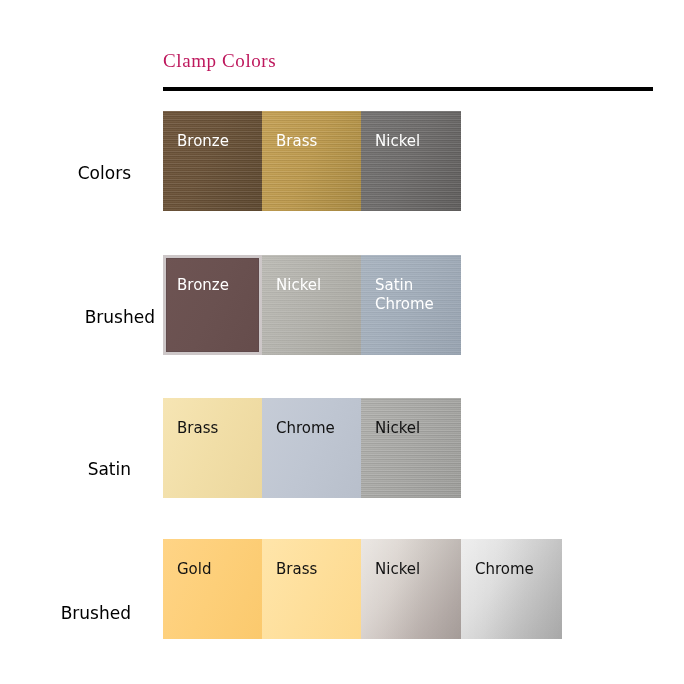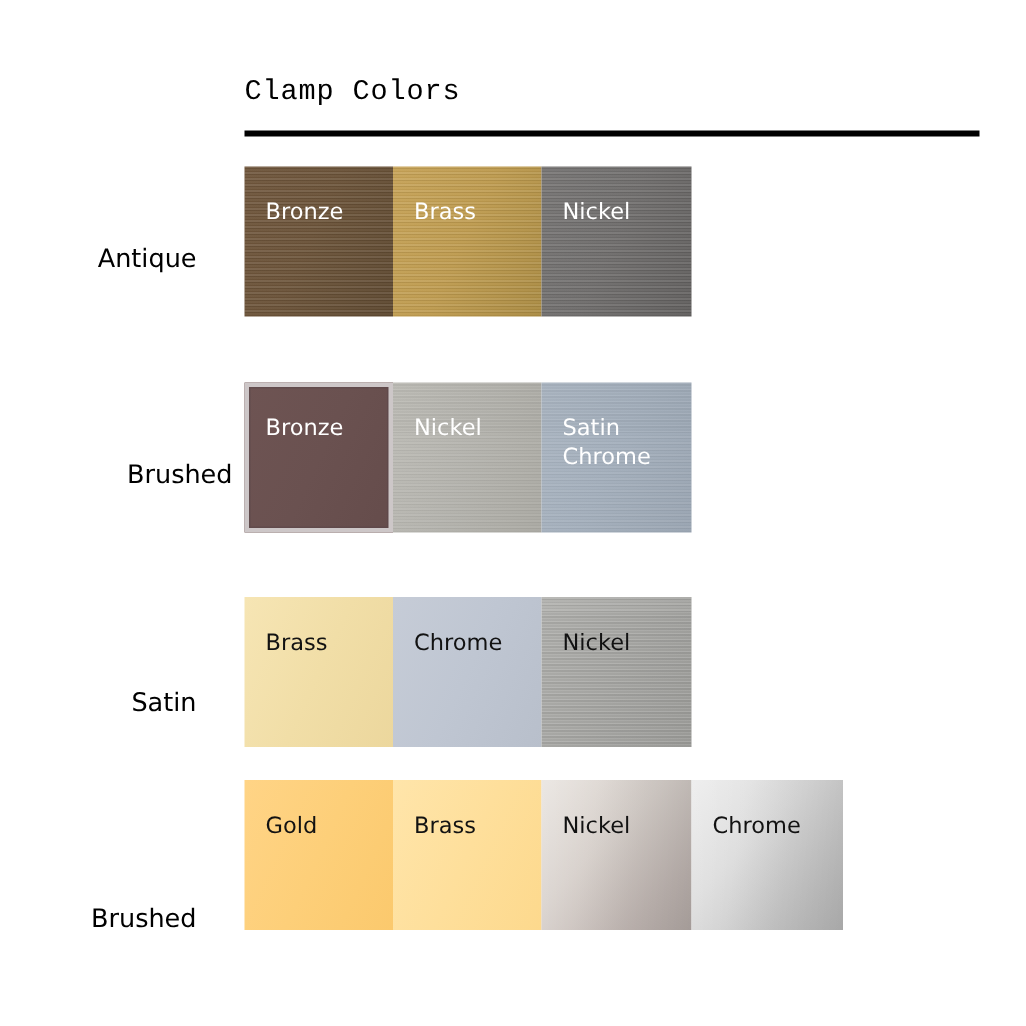--- a/index.html
+++ b/index.html
@@ -19,22 +19,22 @@
     height: 684px;
   }
 
   
   .title {
     position: absolute;
     left: 163px;
     top: 50px;
     font-size: 19px;
     letter-spacing: 0.6px;
-    color: #000000;
-    font-family: Liberation Mono, monospace;
+    color: #be185d;
+    font-family: Liberation Serif, serif;
     white-space: nowrap;
   }
   .rule {
     position: absolute;
     left: 163px;
     top: 87px;
     width: 490px;
     height: 4px;
     background: #000000;
   }
@@ -129,21 +129,21 @@
 </head>
 <body>
 
 <div class="page">
 
   <div class="title">Clamp Colors</div>
   <div class="rule"></div>
 
   <div id="rows-container">
       <div class="row" style="top: 0px;">
-        <div class="row-label" style="top: 163px;">Antique</div>
+        <div class="row-label" style="top: 163px;">Colors</div>
         <div class="swatches" style="top: 111px; height: 100px;">
           <div class="swatch" style="width: 99px; height: 100px; background: linear-gradient(115deg, rgb(111, 86, 60) 0%, rgb(106, 82, 56) 45%, rgb(93, 72, 48) 100%);">
             <div class="tex tex-brushed"></div>
             <div class="swatch-label lab-light">Bronze</div>
           </div>
           <div class="swatch" style="width: 99px; height: 100px; background: linear-gradient(115deg, rgb(198, 162, 87) 0%, rgb(189, 154, 78) 48%, rgb(169, 138, 66) 100%);">
             <div class="tex tex-brushed"></div>
             <div class="swatch-label lab-light">Brass</div>
           </div>
           <div class="swatch" style="width: 100px; height: 100px; background: linear-gradient(115deg, rgb(118, 116, 115) 0%, rgb(110, 108, 107) 48%, rgb(96, 94, 93) 100%);">
@@ -183,21 +183,21 @@
             <div class="swatch-label lab-dark">Chrome</div>
           </div>
           <div class="swatch" style="width: 100px; height: 100px; background: linear-gradient(115deg, rgb(178, 178, 175) 0%, rgb(169, 169, 166) 48%, rgb(158, 158, 155) 100%);">
             <div class="tex tex-brushed"></div>
             <div class="swatch-label lab-dark">Nickel</div>
           </div>
         </div>
       </div>
       <div class="row" style="top: 0px;">
         <div class="row-label" style="top: 603px;">Brushed</div>
-        <div class="swatches" style="top: 520px; height: 88px;">
+        <div class="swatches" style="top: 539px; height: 88px;">
           <div class="swatch" style="width: 99px; height: 100px; background: linear-gradient(115deg, rgb(255, 212, 134) 0%, rgb(253, 207, 121) 50%, rgb(251, 201, 109) 100%);">
             <div class="tex tex-none"></div>
             <div class="swatch-label lab-dark">Gold</div>
           </div>
           <div class="swatch" style="width: 99px; height: 100px; background: linear-gradient(115deg, rgb(255, 229, 170) 0%, rgb(254, 223, 155) 50%, rgb(253, 217, 141) 100%);">
             <div class="tex tex-none"></div>
             <div class="swatch-label lab-dark">Brass</div>
           </div>
           <div class="swatch" style="width: 100px; height: 100px; background: linear-gradient(135deg, rgb(230, 225, 220) 0%, rgb(214, 207, 202) 42%, rgb(195, 185, 181) 78%, rgb(184, 174, 170) 100%);">
             <div class="tex tex-sheen"></div>

